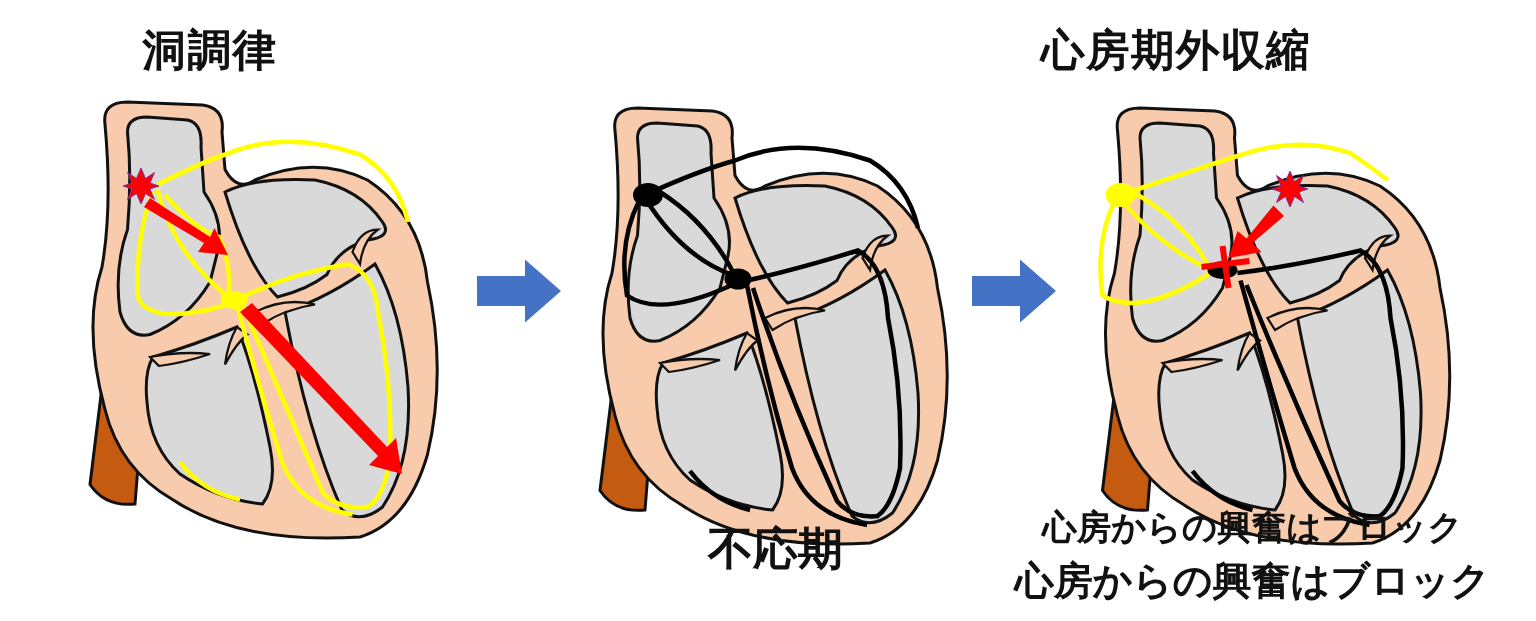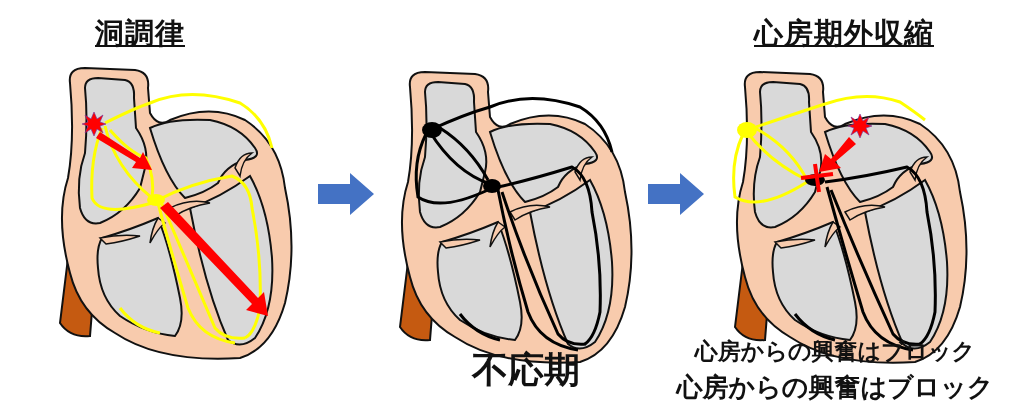--- a/index.html
+++ b/index.html
@@ -1,27 +1,27 @@
 <!DOCTYPE html>
 <html><head>
 <meta charset="utf-8">
 <style>
   html, body { margin: 0; padding: 0; background: #ffffff; }
   body { width: 1024px; height: 414px; position: relative; overflow: hidden;
          font-family: "DejaVu Sans", "Liberation Sans", sans-serif; }
-  .title { position: absolute; font-weight: bold; color: #111; font-size: 29px; letter-spacing: 1px; white-space: nowrap; text-decoration: underline; }
+  .title { position: absolute; font-weight: bold; color: #111; font-size: 29px; letter-spacing: 1px; white-space: nowrap; }
   .caption { position: absolute; font-weight: bold; color: #111; white-space: nowrap; text-align: center; }
   svg.heart { position: absolute; }
   svg.arrow { position: absolute; }
 </style>
 </head>
 <body>
 
 <div class="title" style="left:95px; top:14px;">洞調律</div>
-<div class="title" style="left:754px; top:14px;">心房期外収縮</div>
+<div class="title" style="left:694px; top:14px;">心房期外収縮</div>
 
 <svg width="0" height="0" style="position:absolute">
   <defs>
     <g id="heartbase">
 
       <path d="M28 200 L20 265 Q30 280 50 278 L55 215 Z" fill="#c55a11" stroke="#111" stroke-width="2"></path>
 
       <path d="M30 25 Q28 10 45 10 L95 12 Q110 14 108 30 L110 55 Q118 70 130 62
                Q170 45 205 62 Q240 85 245 130 Q258 190 245 245 Q232 290 200 300
                Q120 305 75 275 Q40 255 30 215 Q15 160 28 120 Q35 80 30 25 Z" fill="#f8cbad" stroke="#111" stroke-width="2"></path>
@@ -111,15 +111,15 @@
   <g transform="translate(145,64)">
     <polygon fill="#ff0000" stroke="#7030a0" stroke-width="0.6" points="0,-12 3,-5 9,-9 6,-2 12,0 6,2 9,9 3,5 0,12 -3,5 -9,9 -6,2 -12,0 -6,-2 -9,-9 -3,-5"></polygon>
   </g>
   <polygon fill="#ff0000" points="134,75 141,82 120,100 126,106 104,110 110,92 116,97"></polygon>
   <g stroke="#ff0000" stroke-width="4">
     <line x1="100" y1="102" x2="104" y2="130"></line>
     <line x1="86" y1="116" x2="118" y2="112"></line>
   </g>
 </svg>
 
-<div class="caption" style="left:472px; top:346px; font-size:36px;">不応期</div>
+<div class="caption" style="left:472px; top:346px; font-size:30px;">不応期</div>
 <div class="caption" style="left:655px; top:336px; width:360px; font-size:23px;">心房からの興奮はブロック</div>
 <div class="caption" style="left:655px; top:370px; width:360px; font-size:26px;">心房からの興奮はブロック</div>
 
 </body></html>

